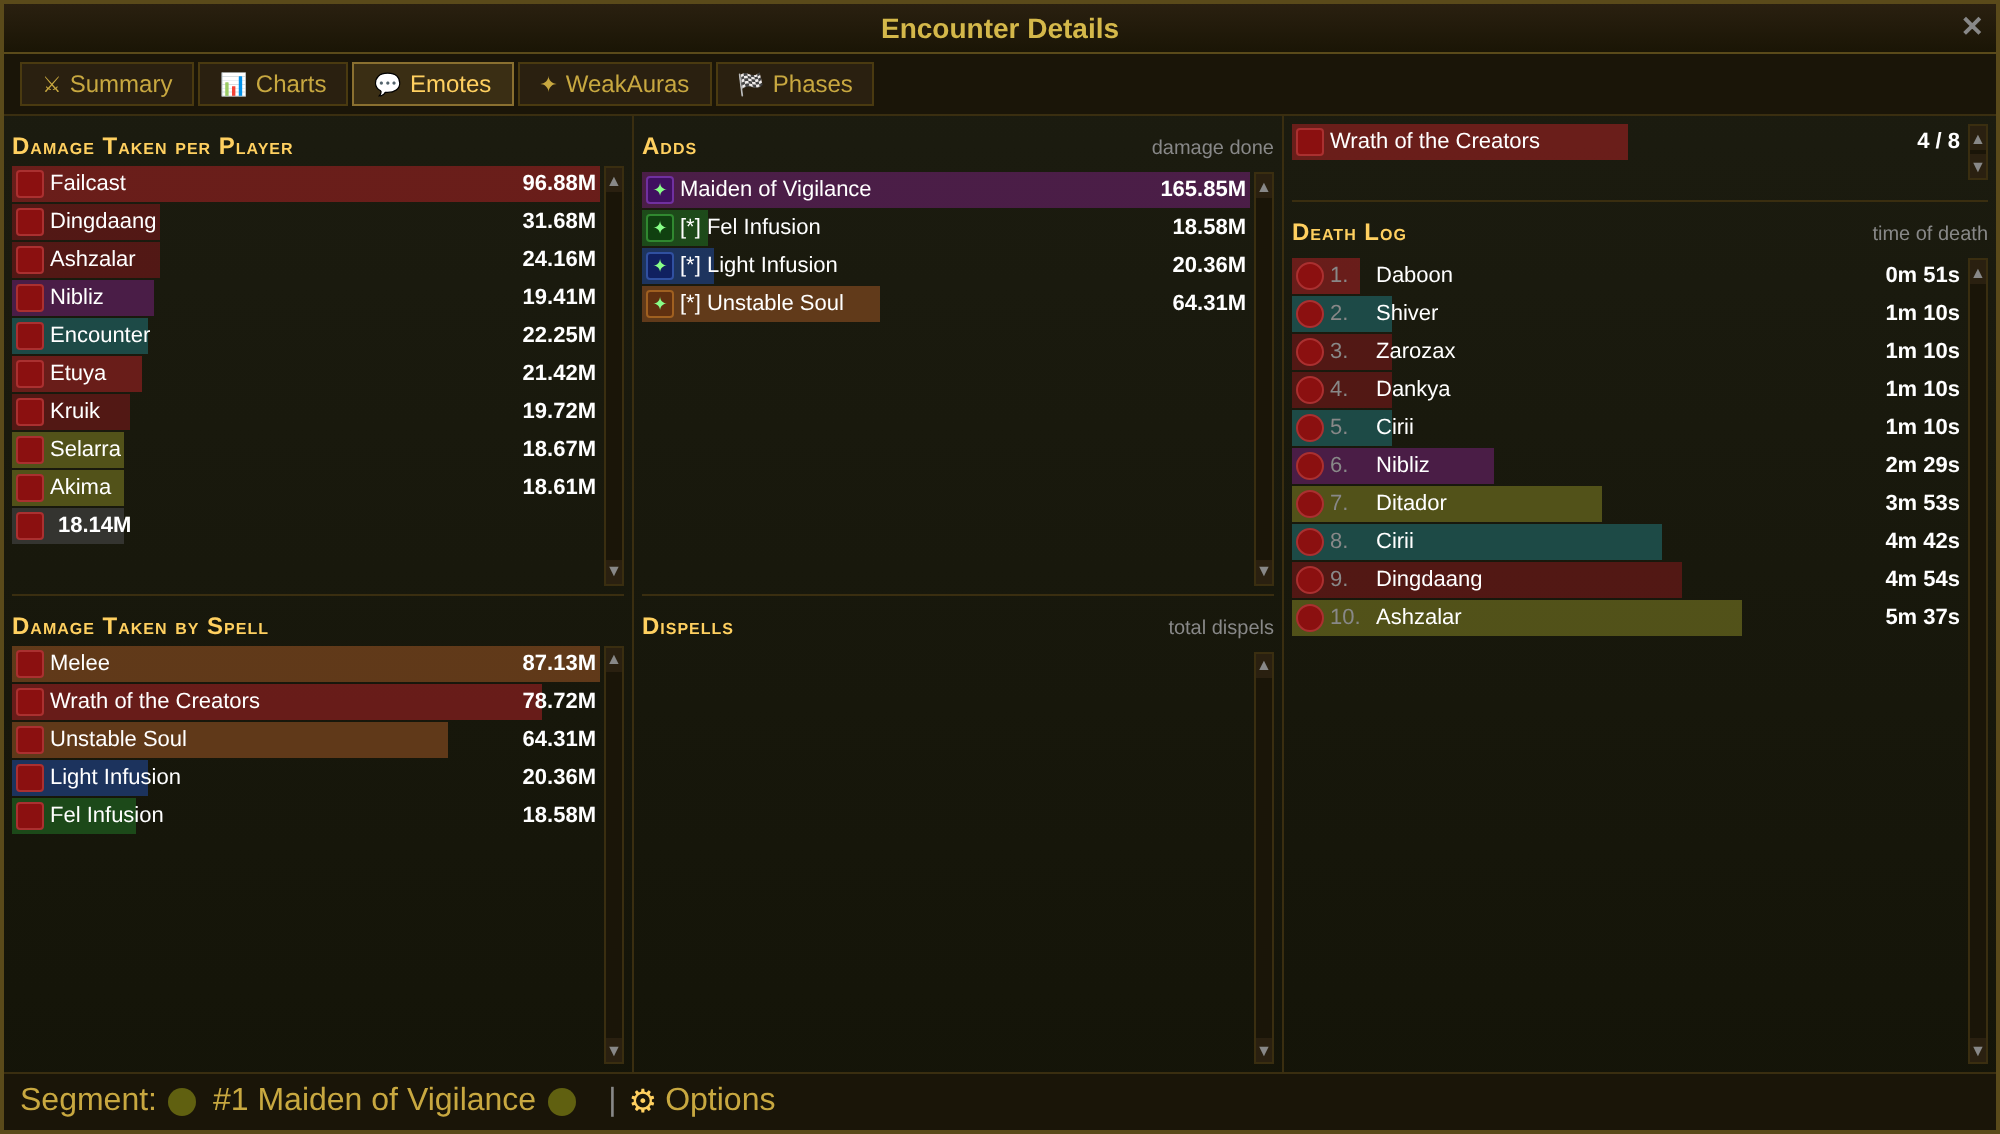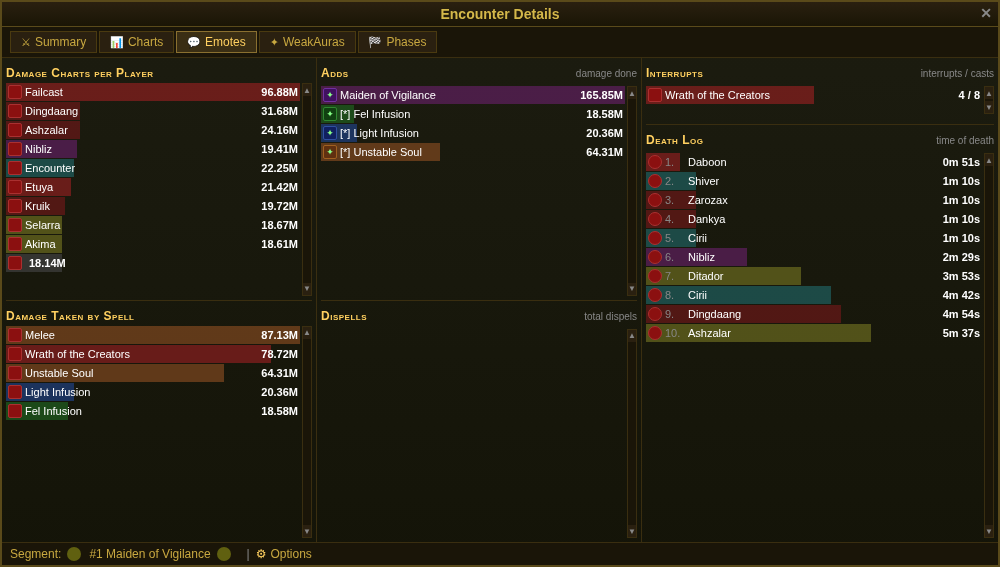--- a/index.html
+++ b/index.html
@@ -222,21 +222,21 @@
     }
 
     
     .bottom-bar {
       background: #1a1508;
       border-top: 1px solid #3a2e10;
       padding: 4px 8px;
       display: flex;
       align-items: center;
       gap: 6px;
-      font-size: 12px;
+      font-size: 16px;
       color: #c8a840;
     }
 
     
     .bar-red { background: #8b2020; }
     .bar-dark-red { background: #6b1818; }
     .bar-olive { background: #6b6b20; }
     .bar-blue { background: #204080; }
     .bar-teal { background: #206060; }
     .bar-purple { background: #602060; }
@@ -312,21 +312,21 @@
     </div>
     <div class="tab">
       <span class="tab-icon">🏁</span>
       <span>Phases</span>
     </div>
   </div>
 
   <div class="content">
 
     <div class="left-panel">
-      <div class="section-title">Damage Charts per Player</div>
+      <div class="section-title">Damage Taken per Player</div>
       <div class="scroll-wrapper">
         <div class="scroll-wrapper-inner" id="player-rows">
             <div class="data-row">
               <div class="bar-bg bar-red" style="width: 100%;"></div>
               <div class="row-content">
                 <div class="row-icon icon-red" style="border-radius: 2px;"></div>
                 <span class="row-name">Failcast</span>
                 <span class="row-value">96.88M</span>
               </div>
             </div>
@@ -526,24 +526,20 @@
         <div class="scroll-bar">
           <div class="scroll-arrow">▲</div>
           <div style="flex:1"></div>
           <div class="scroll-arrow">▼</div>
         </div>
       </div>
     </div>
 
     <div class="right-panel">
       <div class="right-top">
-        <div class="panel-header">
-          <div class="section-title">Interrupts</div>
-          <div class="panel-subtitle">interrupts / casts</div>
-        </div>
         <div class="scroll-wrapper" style="height:28px">
           <div class="scroll-wrapper-inner" id="interrupt-rows">
               <div class="data-row">
                 <div class="bar-bg bar-red" style="width: 50%;"></div>
                 <div class="row-content">
                   <div class="row-icon icon-red" style="border-radius: 2px;"></div>
                   <span class="row-name">Wrath of the Creators</span>
                   <span class="row-value">4 / 8</span>
                 </div>
               </div>

